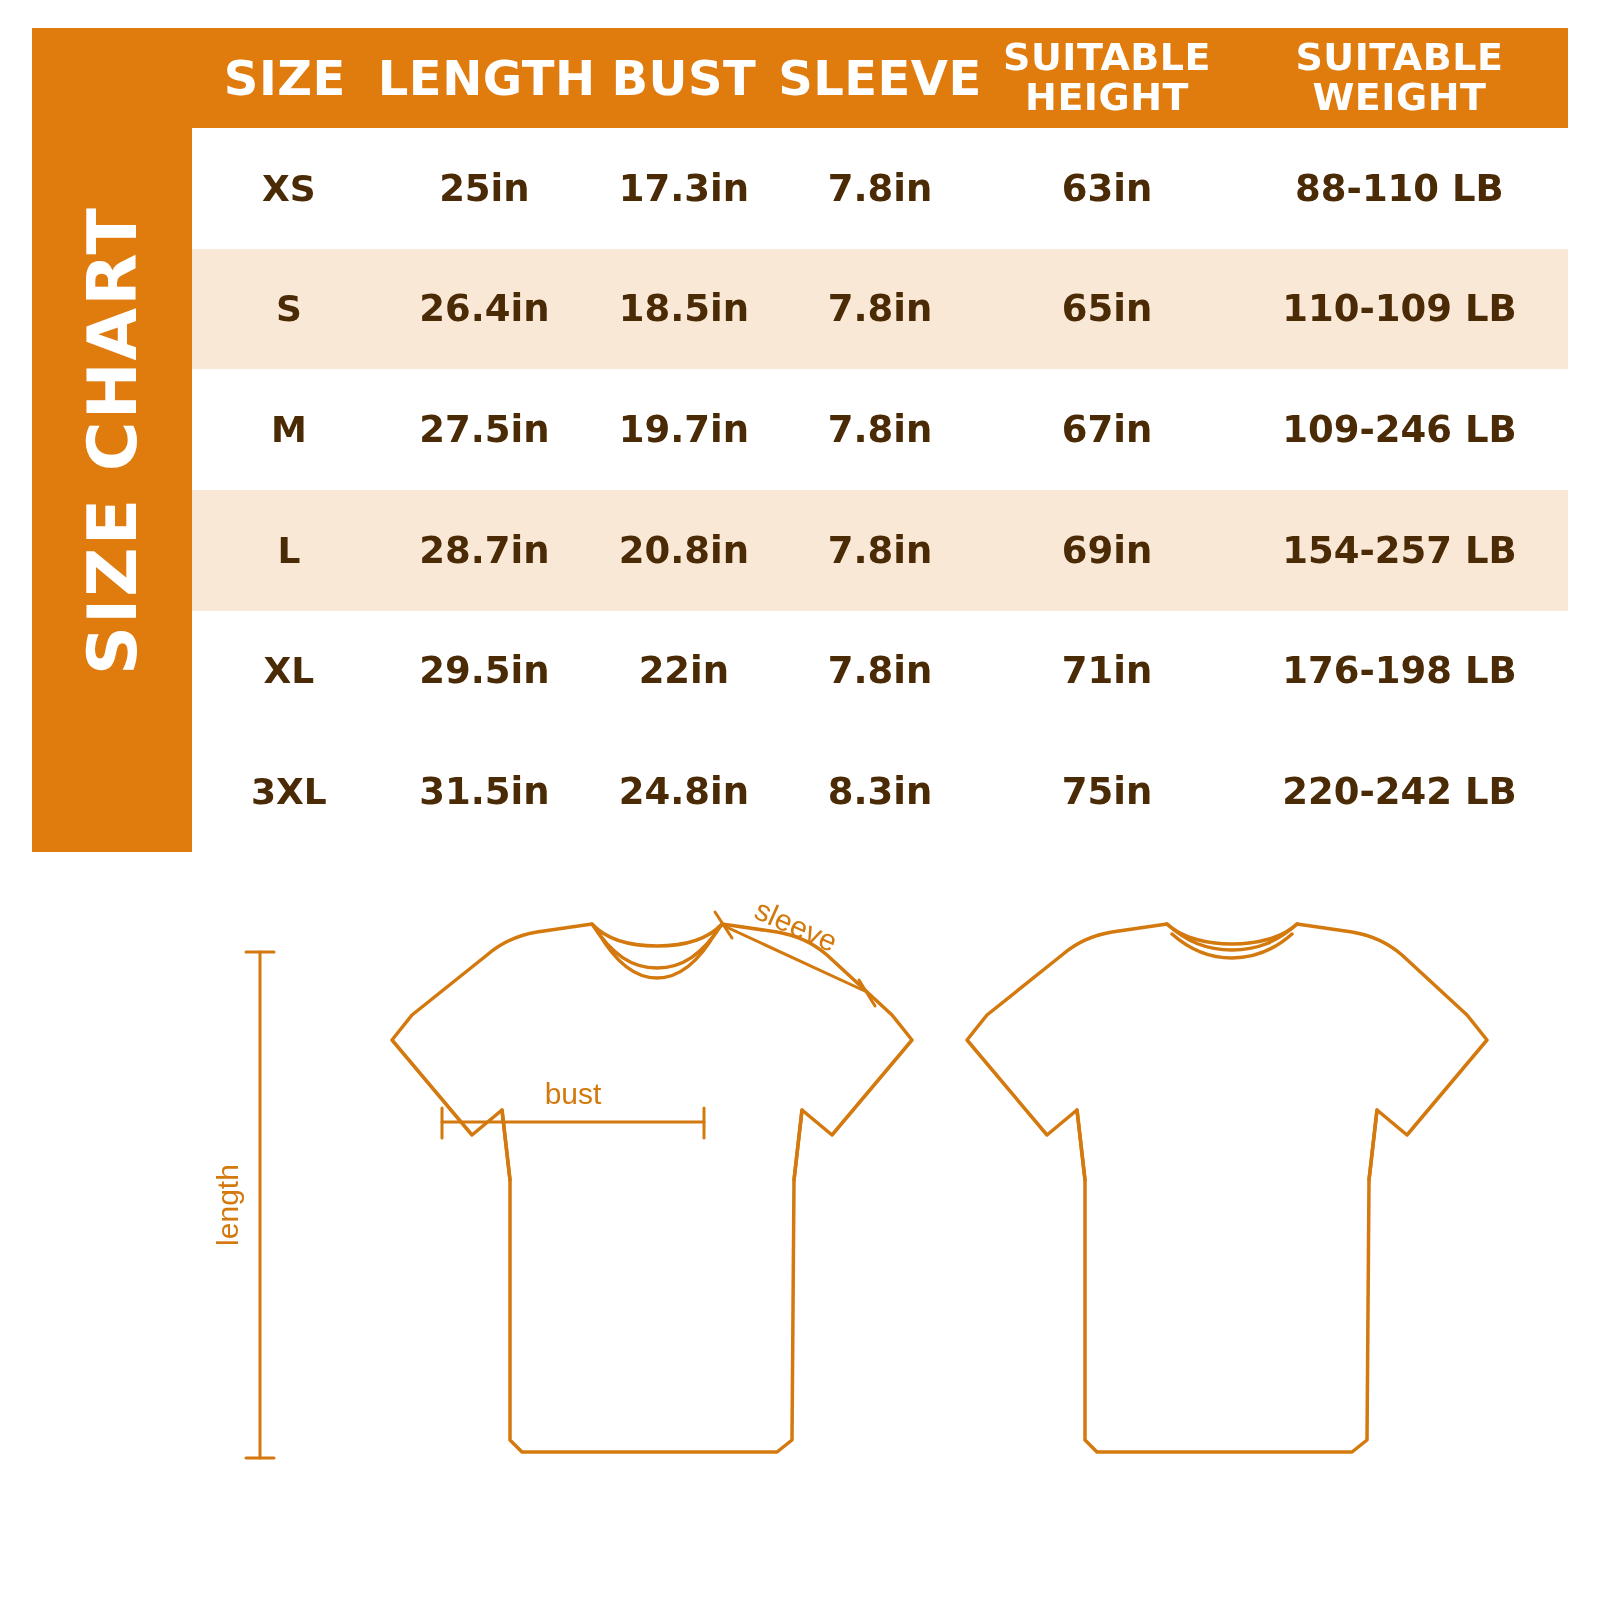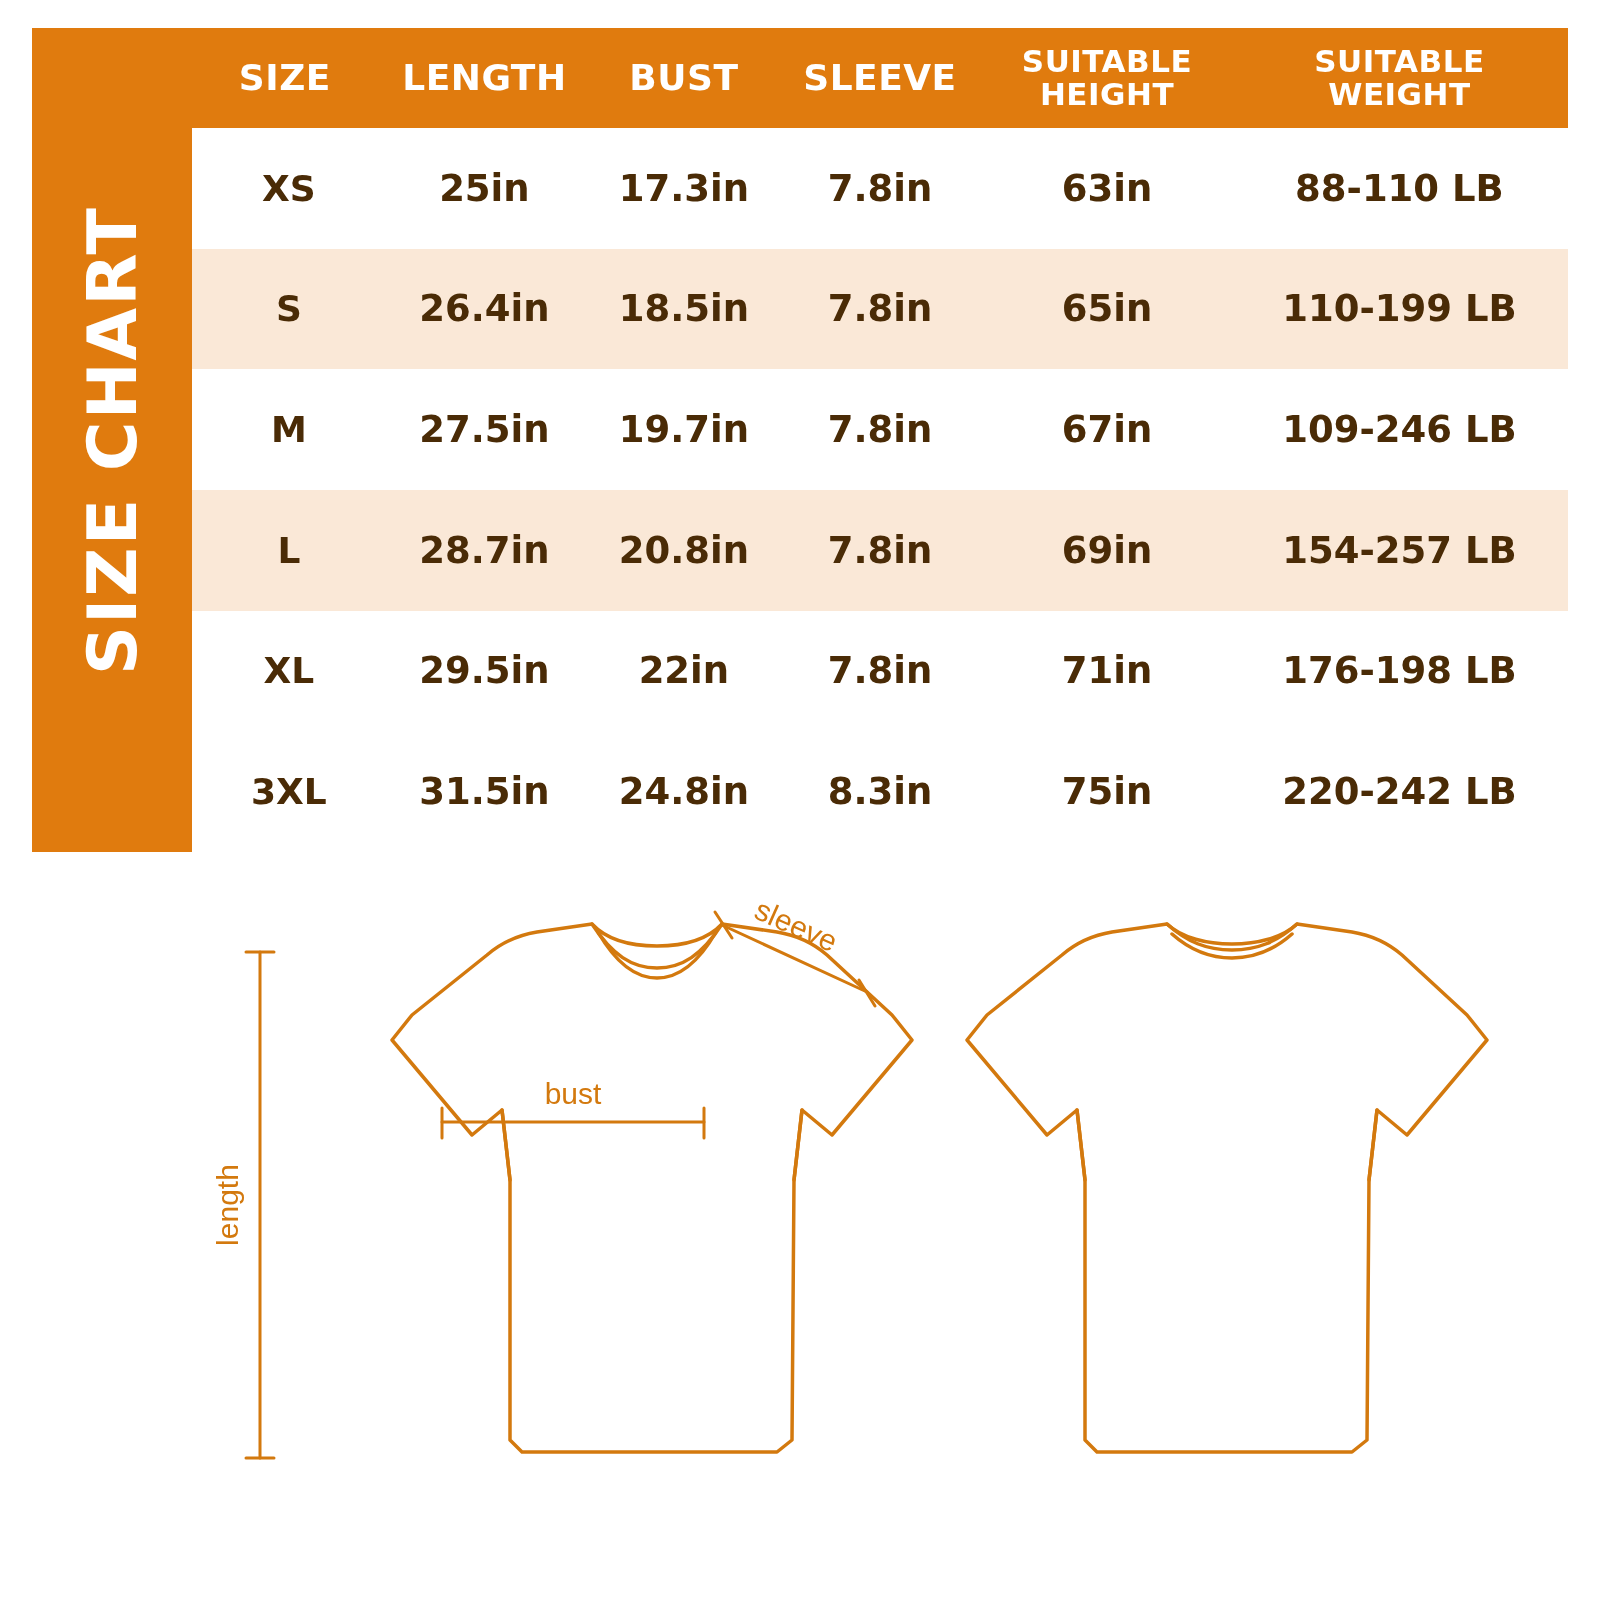--- a/index.html
+++ b/index.html
@@ -53,31 +53,31 @@
 
   table.size-table {
     width: 100%;
     height: 100%;
     border-collapse: collapse;
     table-layout: fixed;
   }
 
   table.size-table thead th {
     color: #ffffff;
-    font-size: 36px;
+    font-size: 48px;
     font-weight: bold;
     font-family: "DejaVu Sans", sans-serif;
     letter-spacing: 0.5px;
     padding: 0;
     height: 100px;
     vertical-align: middle;
     line-height: 1.05;
   }
   table.size-table thead th.narrow-head {
-    font-size: 31px;
+    font-size: 38px;
   }
 
   table.size-table tbody tr.odd-row { background: #ffffff; }
   table.size-table tbody tr.even-row { background: #FAE8D7; }
 
   table.size-table tbody td {
     text-align: center;
     font-size: 37px;
     font-weight: bold;
     color: #4A2B06;
@@ -150,21 +150,21 @@
           <td>7.8in</td>
           <td>63in</td>
           <td>88-110 LB</td>
         </tr>
         <tr class="even-row">
           <td class="size-col">S</td>
           <td>26.4in</td>
           <td>18.5in</td>
           <td>7.8in</td>
           <td>65in</td>
-          <td>110-199 LB</td>
+          <td>110-109 LB</td>
         </tr>
         <tr class="odd-row">
           <td class="size-col">M</td>
           <td>27.5in</td>
           <td>19.7in</td>
           <td>7.8in</td>
           <td>67in</td>
           <td>109-246 LB</td>
         </tr>
         <tr class="even-row">

